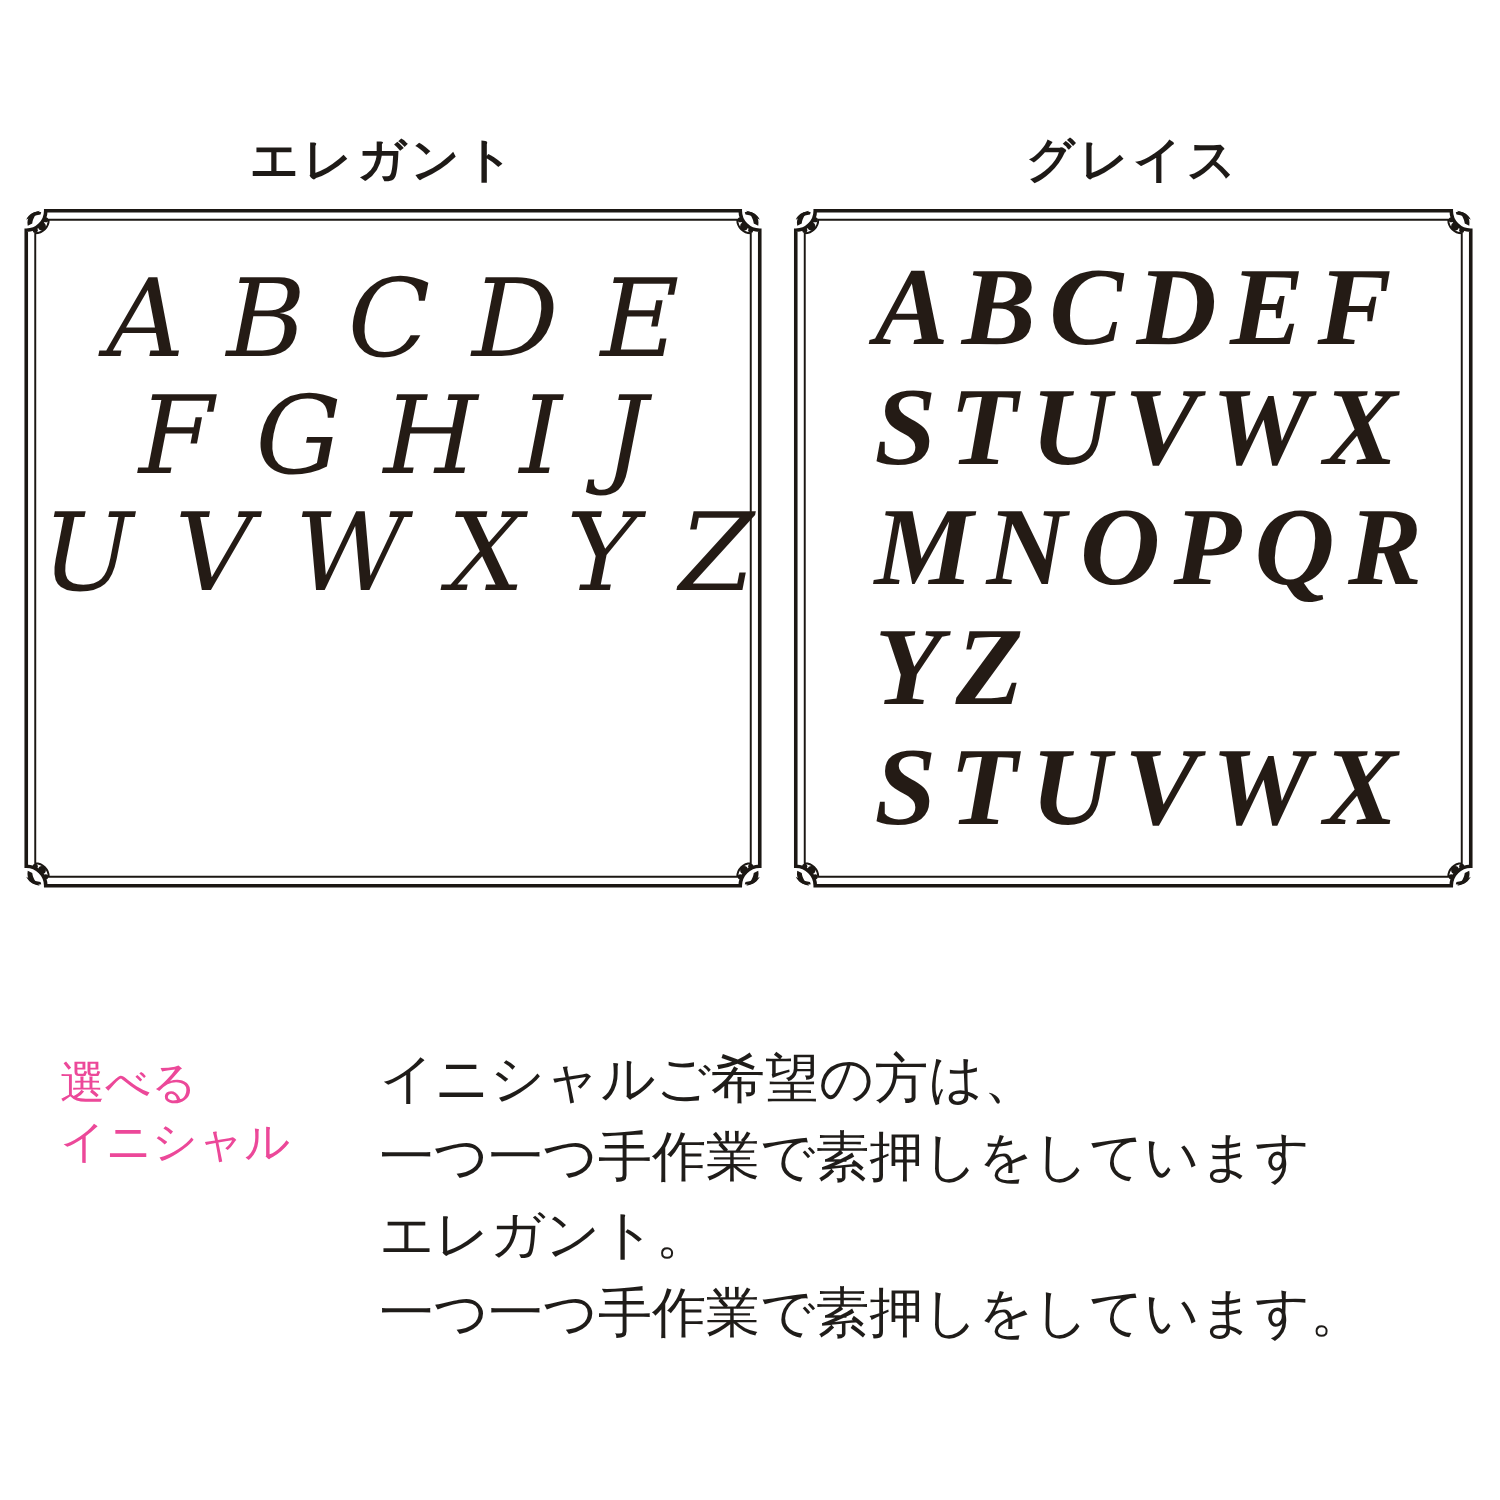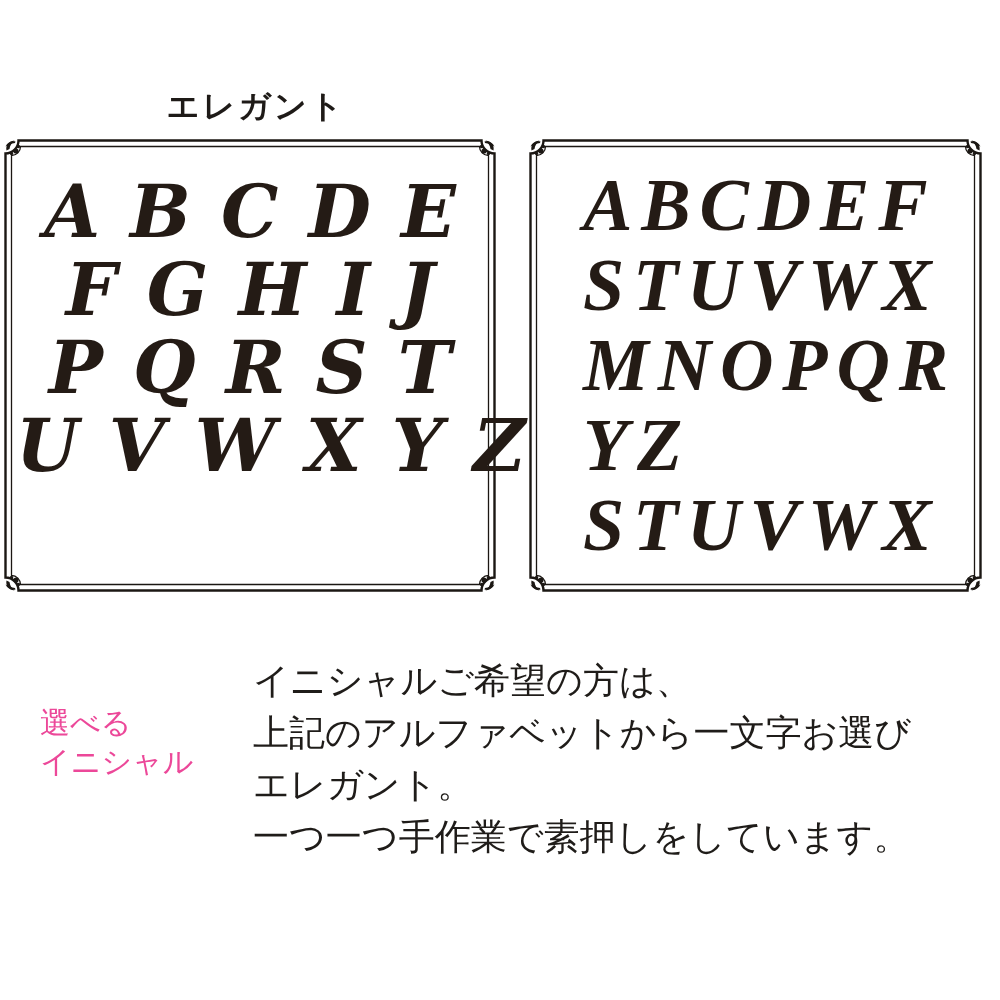--- a/index.html
+++ b/index.html
@@ -8,21 +8,21 @@
     color:#221c18;font-family:"Liberation Sans","DejaVu Sans",sans-serif;
     overflow:hidden;
   }
   .panel-title{
     position:absolute;top:62px;text-align:center;
     font-size:32px;font-weight:700;letter-spacing:3px;color:#1e1a17;margin-top:23px;
   }
   .title-left{left:10px;width:492px;}
   .title-right{left:529px;width:453px;}
   .panel{position:absolute;top:139px;}
-  .panel-left{left:4px;width:492px;height:453px;font-weight:bold;}
+  .panel-left{left:16px;width:492px;height:453px;}
   .panel-right{left:529px;width:497px;height:453px;}
   .frame{position:absolute;left:0;top:0;}
   .frame path.outer{fill:none;stroke:#1b1713;stroke-width:2.4px;}
   .frame path.inner{fill:none;stroke:#1b1713;stroke-width:1.3px;}
   .frame .sprig{fill:#1b1713;stroke:none;}
   .rows{position:absolute;left:12px;right:12px;}
   .rows-script{top:34px;font-family:"DejaVu Serif",serif;font-style:italic;}
   .rows-script .row{
     height:78px;line-height:78px;text-align:center;
     font-size:72px;color:#241b15;word-spacing:5px;white-space:nowrap;
@@ -30,30 +30,31 @@
   .rows-italic{top:26px;font-family:"Liberation Serif","DejaVu Serif",serif;font-style:italic;}
   .rows-italic .row{
     height:80px;line-height:80px;text-align:left;padding-left:42px;
     font-size:74px;font-weight:600;color:#241b15;letter-spacing:0.12em;white-space:nowrap;
   }
   .caption-label{
     position:absolute;left:40px;top:703px;width:158px;text-align:left;
     font-size:30px;line-height:39px;font-weight:400;color:#ec4899;
   }
   .caption-body{
-    position:absolute;left:253px;top:655px;
+    position:absolute;left:253px;top:693px;
     font-size:36px;line-height:52px;font-weight:400;color:#1f1c19;white-space:nowrap;
   }
 </style>
 </head>
 <body>
 
 <div class="canvas">
 
   <div class="panel-title title-left">エレガント</div>
+  <div class="panel-title title-right">グレイス</div>
 
   <div class="panel panel-left">
     <svg class="frame" width="492" height="453" viewBox="0 0 492 453">
       <path class="outer" d="M 14.5 1.5 L 477.5 1.5 A 13 13 0 0 0 490.5 14.5 L 490.5 438.5 A 13 13 0 0 0 477.5 451.5 L 14.5 451.5 A 13 13 0 0 0 1.5 438.5 L 1.5 14.5 A 13 13 0 0 0 14.5 1.5 Z"></path>
       <path class="inner" d="M 16.5 7.5 L 475.5 7.5 A 9 9 0 0 0 484.5 16.5 L 484.5 436.5 A 9 9 0 0 0 475.5 445.5 L 16.5 445.5 A 9 9 0 0 0 7.5 436.5 L 7.5 16.5 A 9 9 0 0 0 16.5 7.5 Z"></path>
       <g class="sprig" transform="translate(1,1)">
         <path d="M1.5,10.5 C0.5,5 3.5,1.5 9.5,0.5 C6.5,3 5,5.5 4.5,9 Z"></path>
         <path d="M10.5,1.5 C6,0.5 2.5,2.5 0.5,6.5 C3.5,4.5 6.5,3.5 10,3 Z"></path>
         <circle cx="11" cy="11" r="2.6"></circle>
           <circle cx="6.5" cy="13.5" r="1.7"></circle>
@@ -77,21 +78,20 @@
         <path d="M1.5,10.5 C0.5,5 3.5,1.5 9.5,0.5 C6.5,3 5,5.5 4.5,9 Z"></path>
         <path d="M10.5,1.5 C6,0.5 2.5,2.5 0.5,6.5 C3.5,4.5 6.5,3.5 10,3 Z"></path>
         <circle cx="11" cy="11" r="2.6"></circle>
           <circle cx="6.5" cy="13.5" r="1.7"></circle>
           <circle cx="13.5" cy="6.5" r="1.7"></circle>
       </g>
     </svg>
     <div class="rows rows-script">
       <div class="row">A B C D E</div>
       <div class="row">F G H I J</div>
-      <div class="row">P Q R S T</div>
       <div class="row">U V W X Y Z</div>
     </div>
   </div>
 
   <div class="panel panel-right">
     <svg class="frame" width="453" height="453" viewBox="0 0 453 453">
       <path class="outer" d="M 14.5 1.5 L 438.5 1.5 A 13 13 0 0 0 451.5 14.5 L 451.5 438.5 A 13 13 0 0 0 438.5 451.5 L 14.5 451.5 A 13 13 0 0 0 1.5 438.5 L 1.5 14.5 A 13 13 0 0 0 14.5 1.5 Z"></path>
       <path class="inner" d="M 16.5 7.5 L 436.5 7.5 A 9 9 0 0 0 445.5 16.5 L 445.5 436.5 A 9 9 0 0 0 436.5 445.5 L 16.5 445.5 A 9 9 0 0 0 7.5 436.5 L 7.5 16.5 A 9 9 0 0 0 16.5 7.5 Z"></path>
       <g class="sprig" transform="translate(1,1)">
         <path d="M1.5,10.5 C0.5,5 3.5,1.5 9.5,0.5 C6.5,3 5,5.5 4.5,9 Z"></path>
@@ -130,18 +130,18 @@
       <div class="row">STUVWX</div>
     </div>
   </div>
 
   <div class="caption-label">
     <div>選べる</div>
     <div>イニシャル</div>
   </div>
   <div class="caption-body">
     <div>イニシャルご希望の方は、</div>
-    <div>上記のアルファベットから一文字お選び</div>
+    <div>一つ一つ手作業で素押しをしています</div>
     <div>エレガント。</div>
     <div>一つ一つ手作業で素押しをしています。</div>
   </div>
 
 </div>
 
 </body></html>

